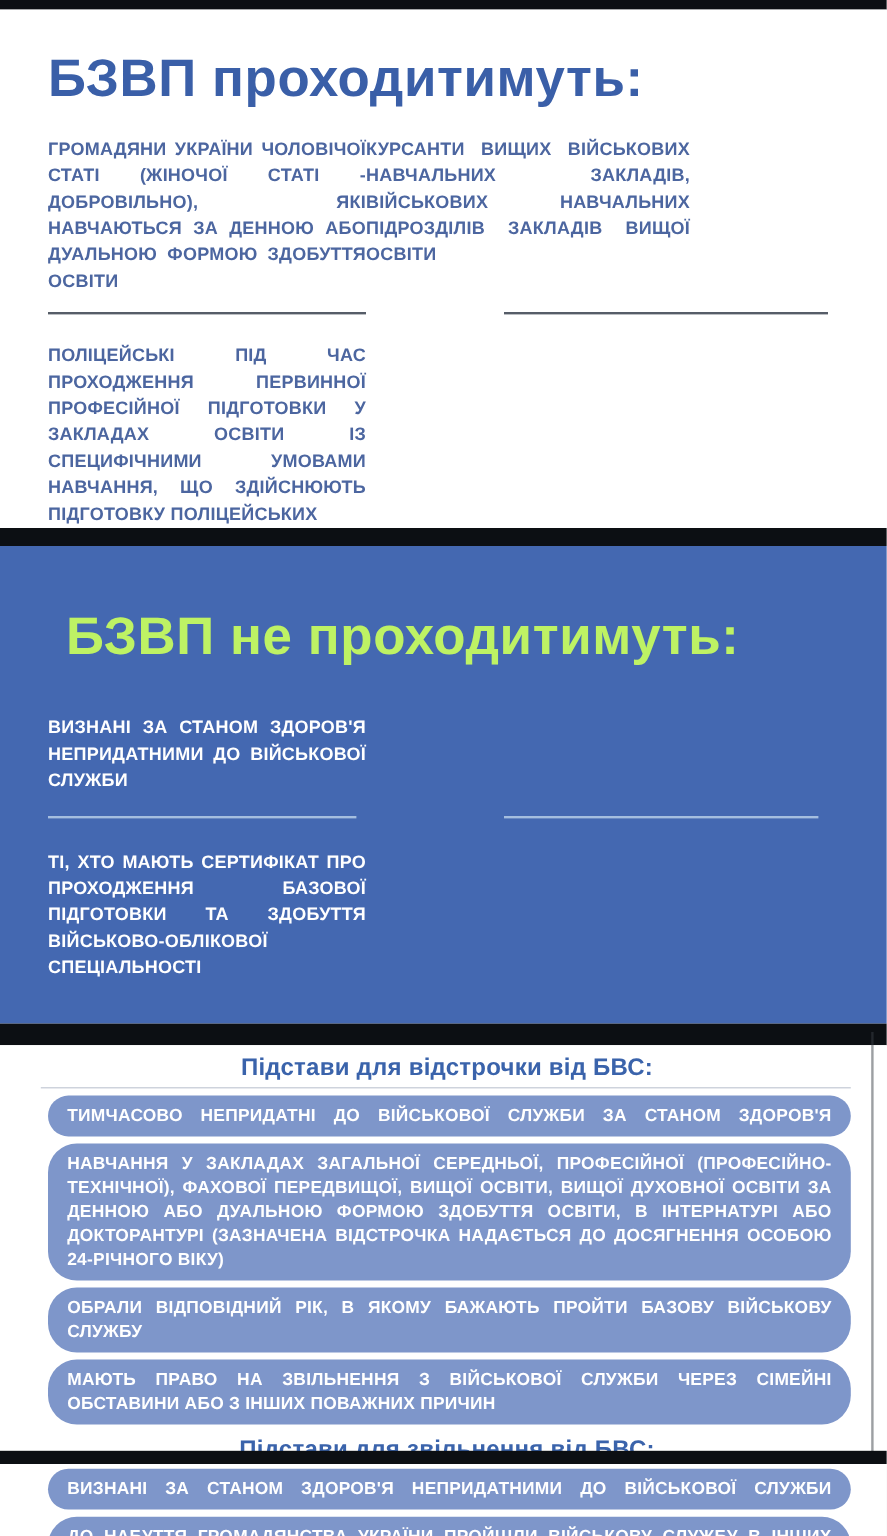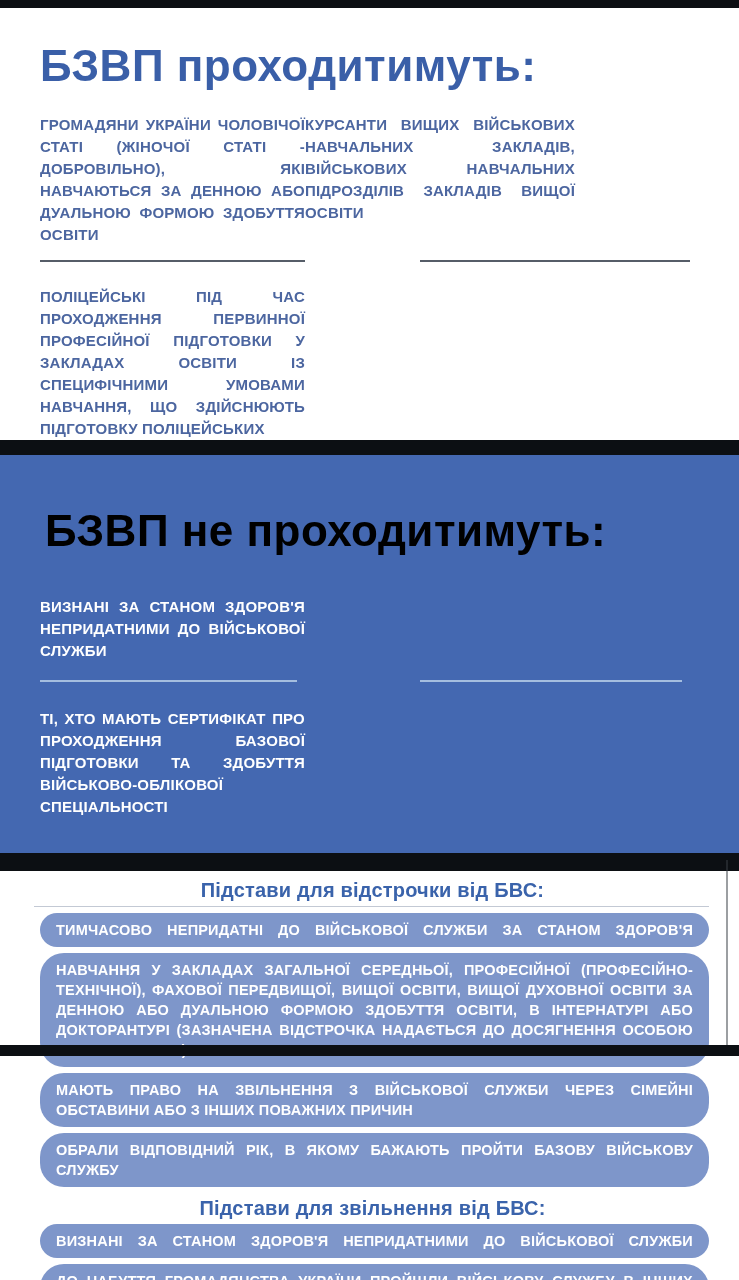--- a/index.html
+++ b/index.html
@@ -1,21 +1,21 @@
 <!DOCTYPE html>
 <html><head>
 <meta charset="utf-8">
 <style>
   html,body{margin:0;padding:0;}
   body{
     width:739px;height:1280px;overflow:hidden;position:relative;
     background:#f2f2f2;
     font-family:"Liberation Sans","DejaVu Sans",sans-serif;
   }
-  .page{width:739px;height:1056px;background:#ffffff;position:relative;}
+  .page{width:739px;height:1220px;background:#ffffff;position:relative;}
   .bar{width:100%;background:#0c0f13;}
   .bar-top{height:8px;}
   .bar-mid1{height:15px;}
   .bar-mid2{height:18px;}
   .bar-bottom{height:11px;position:absolute;bottom:0;left:0;}
   .edge-line{position:absolute;top:860px;bottom:8px;right:11px;width:2px;background:#3a3f46;opacity:.5;}
 
   
   .sec-pass{padding:24px 49px 0 40px;background:#ffffff;}
   .h-big{font-size:44px;font-weight:700;letter-spacing:.5px;margin:10px 0 24px 0;line-height:1.1;}
@@ -24,21 +24,21 @@
   .cell p{
     margin:0;font-size:15px;line-height:22px;font-weight:700;
     color:#4c66a0;text-align:justify;letter-spacing:.2px;
   }
   .rule-row{display:grid;grid-template-columns:265px 270px;column-gap:115px;margin:14px 0 24px 0;}
   .rule{border-top:2px solid #565d68;width:100%;}
   .rule-light{border-top:2px solid #a5bedf;width:97%;}
 
   
   .sec-notpass{background:#4468b1;padding:40px 49px 0 40px;height:358px;}
-  .sec-notpass .h-big{color:#000000;margin:12px 0 40px 5px;}
+  .sec-notpass .h-big{color:#bef264;margin:12px 0 40px 15px;}
   .sec-notpass .cell p{color:#ffffff;}
   .sec-notpass .rule-row{margin:18px 0 26px 0;}
 
   
   .sec-bottom{padding:4px 30px 0 34px;background:#ffffff;}
   .list-title{
     font-size:20px;font-weight:700;color:#3a63ab;letter-spacing:.2px;
     padding:3px 0 4px 2px;margin:0 0 6px 0;line-height:1.2;
     border-bottom:1.5px solid #c3c9d4;
     text-align:center;
@@ -99,22 +99,22 @@
       </div>
     </div>
   </div>
 
   <div class="bar bar-mid2"></div>
 
   <div class="sec-bottom">
     <div class="list-title">Підстави для відстрочки від БВС:</div>
     <div class="pill pill--single">ТИМЧАСОВО НЕПРИДАТНІ ДО ВІЙСЬКОВОЇ СЛУЖБИ ЗА СТАНОМ ЗДОРОВ'Я</div>
     <div class="pill">НАВЧАННЯ У ЗАКЛАДАХ ЗАГАЛЬНОЇ СЕРЕДНЬОЇ, ПРОФЕСІЙНОЇ (ПРОФЕСІЙНО-ТЕХНІЧНОЇ), ФАХОВОЇ ПЕРЕДВИЩОЇ, ВИЩОЇ ОСВІТИ, ВИЩОЇ ДУХОВНОЇ ОСВІТИ ЗА ДЕННОЮ АБО ДУАЛЬНОЮ ФОРМОЮ ЗДОБУТТЯ ОСВІТИ, В ІНТЕРНАТУРІ АБО ДОКТОРАНТУРІ (ЗАЗНАЧЕНА ВІДСТРОЧКА НАДАЄТЬСЯ ДО ДОСЯГНЕННЯ ОСОБОЮ 24-РІЧНОГО ВІКУ)</div>
+    <div class="pill">ОБРАЛИ ВІДПОВІДНИЙ РІК, В ЯКОМУ БАЖАЮТЬ ПРОЙТИ БАЗОВУ ВІЙСЬКОВУ СЛУЖБУ</div>
     <div class="pill">МАЮТЬ ПРАВО НА ЗВІЛЬНЕННЯ З ВІЙСЬКОВОЇ СЛУЖБИ ЧЕРЕЗ СІМЕЙНІ ОБСТАВИНИ АБО З ІНШИХ ПОВАЖНИХ ПРИЧИН</div>
-    <div class="pill">ОБРАЛИ ВІДПОВІДНИЙ РІК, В ЯКОМУ БАЖАЮТЬ ПРОЙТИ БАЗОВУ ВІЙСЬКОВУ СЛУЖБУ</div>
 
     <div class="list-title no-underline">Підстави для звільнення від БВС:</div>
     <div class="pill pill--single">ВИЗНАНІ ЗА СТАНОМ ЗДОРОВ'Я НЕПРИДАТНИМИ ДО ВІЙСЬКОВОЇ СЛУЖБИ</div>
     <div class="pill">ДО НАБУТТЯ ГРОМАДЯНСТВА УКРАЇНИ ПРОЙШЛИ ВІЙСЬКОВУ СЛУЖБУ В ІНШИХ ДЕРЖАВАХ</div>
 
   </div>
 
   <div class="edge-line"></div>
   <div class="bar bar-bottom"></div>
 </div>

